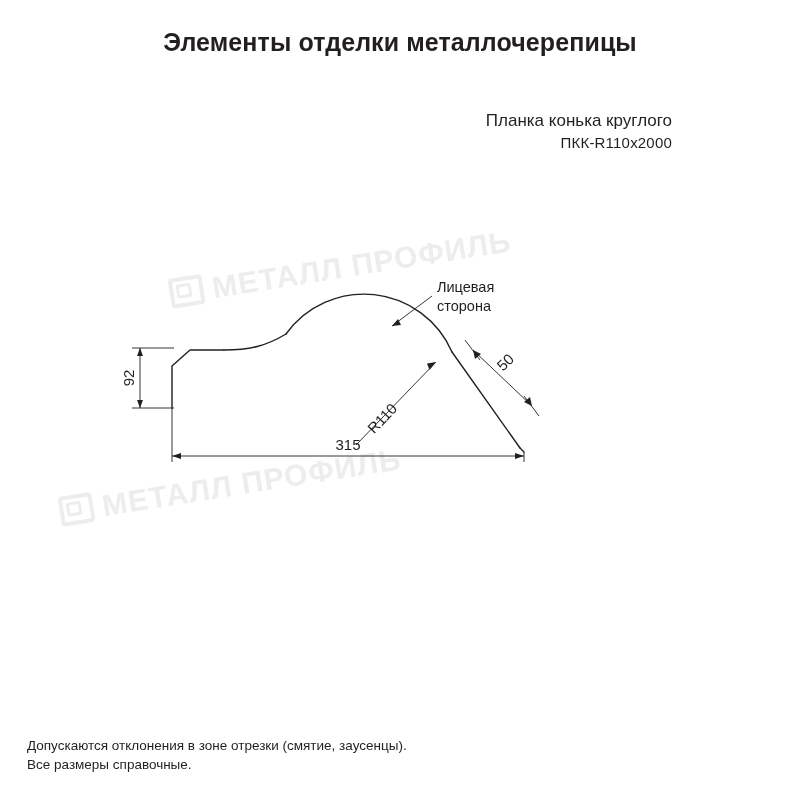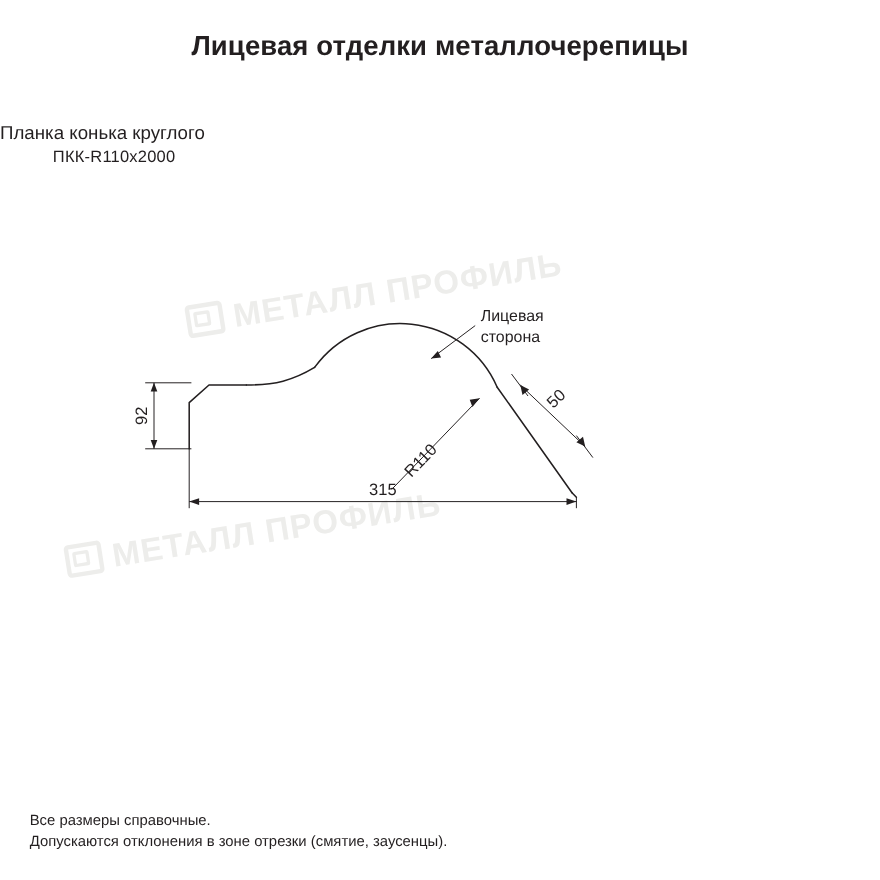--- a/index.html
+++ b/index.html
@@ -27,21 +27,21 @@
     text-align: center;
     font-size: 25px;
     font-weight: bold;
     letter-spacing: 0.1px;
   }
   .subtitle-block {
     position: absolute;
     top: 110px;
     left: 0;
     width: 672px;
-    text-align: left;
+    text-align: right;
   }
   .subtitle-line1 {
     font-size: 17px;
     font-weight: normal;
     line-height: 22px;
   }
   .subtitle-line2 {
     font-size: 15px;
     font-weight: normal;
     line-height: 22px;
@@ -97,21 +97,21 @@
     border-radius: 2px;
   }
   .wm1 { left: 170px; top: 278px; transform: rotate(-9deg); }
   .wm2 { left: 60px; top: 496px; transform: rotate(-9deg); }
 </style>
 </head>
 <body>
 
 <div class="page">
 
-  <div class="title">Лицевая отделки металлочерепицы</div>
+  <div class="title">Элементы отделки металлочерепицы</div>
 
   <div class="subtitle-block">
     <div class="subtitle-line1">Планка конька круглого</div>
     <div class="subtitle-line2">ПКК-R110x2000</div>
   </div>
 
   <div class="wm wm1"><span class="wmlogo"></span><span>МЕТАЛЛ ПРОФИЛЬ</span></div>
   <div class="wm wm2"><span class="wmlogo"></span><span>МЕТАЛЛ ПРОФИЛЬ</span></div>
 
   <div class="drawing">
@@ -165,17 +165,17 @@
       <g stroke="#231f20" stroke-width="0.9" fill="none">
         <line x1="332" y1="96" x2="292" y2="126"></line>
         <path d="M 292 126 l 9 -1 l -3 -6 z" fill="#231f20" stroke="none"></path>
       </g>
       <text x="337" y="92" font-family="Liberation Sans, sans-serif" font-size="14.5" fill="#231f20">Лицевая</text>
       <text x="337" y="111" font-family="Liberation Sans, sans-serif" font-size="14.5" fill="#231f20">сторона</text>
     </svg>
   </div>
 
   <div class="footnotes">
+    <div class="footnote">Допускаются отклонения в зоне отрезки (смятие, заусенцы).</div>
     <div class="footnote">Все размеры справочные.</div>
-    <div class="footnote">Допускаются отклонения в зоне отрезки (смятие, заусенцы).</div>
   </div>
 
 </div>
 
 </body></html>

